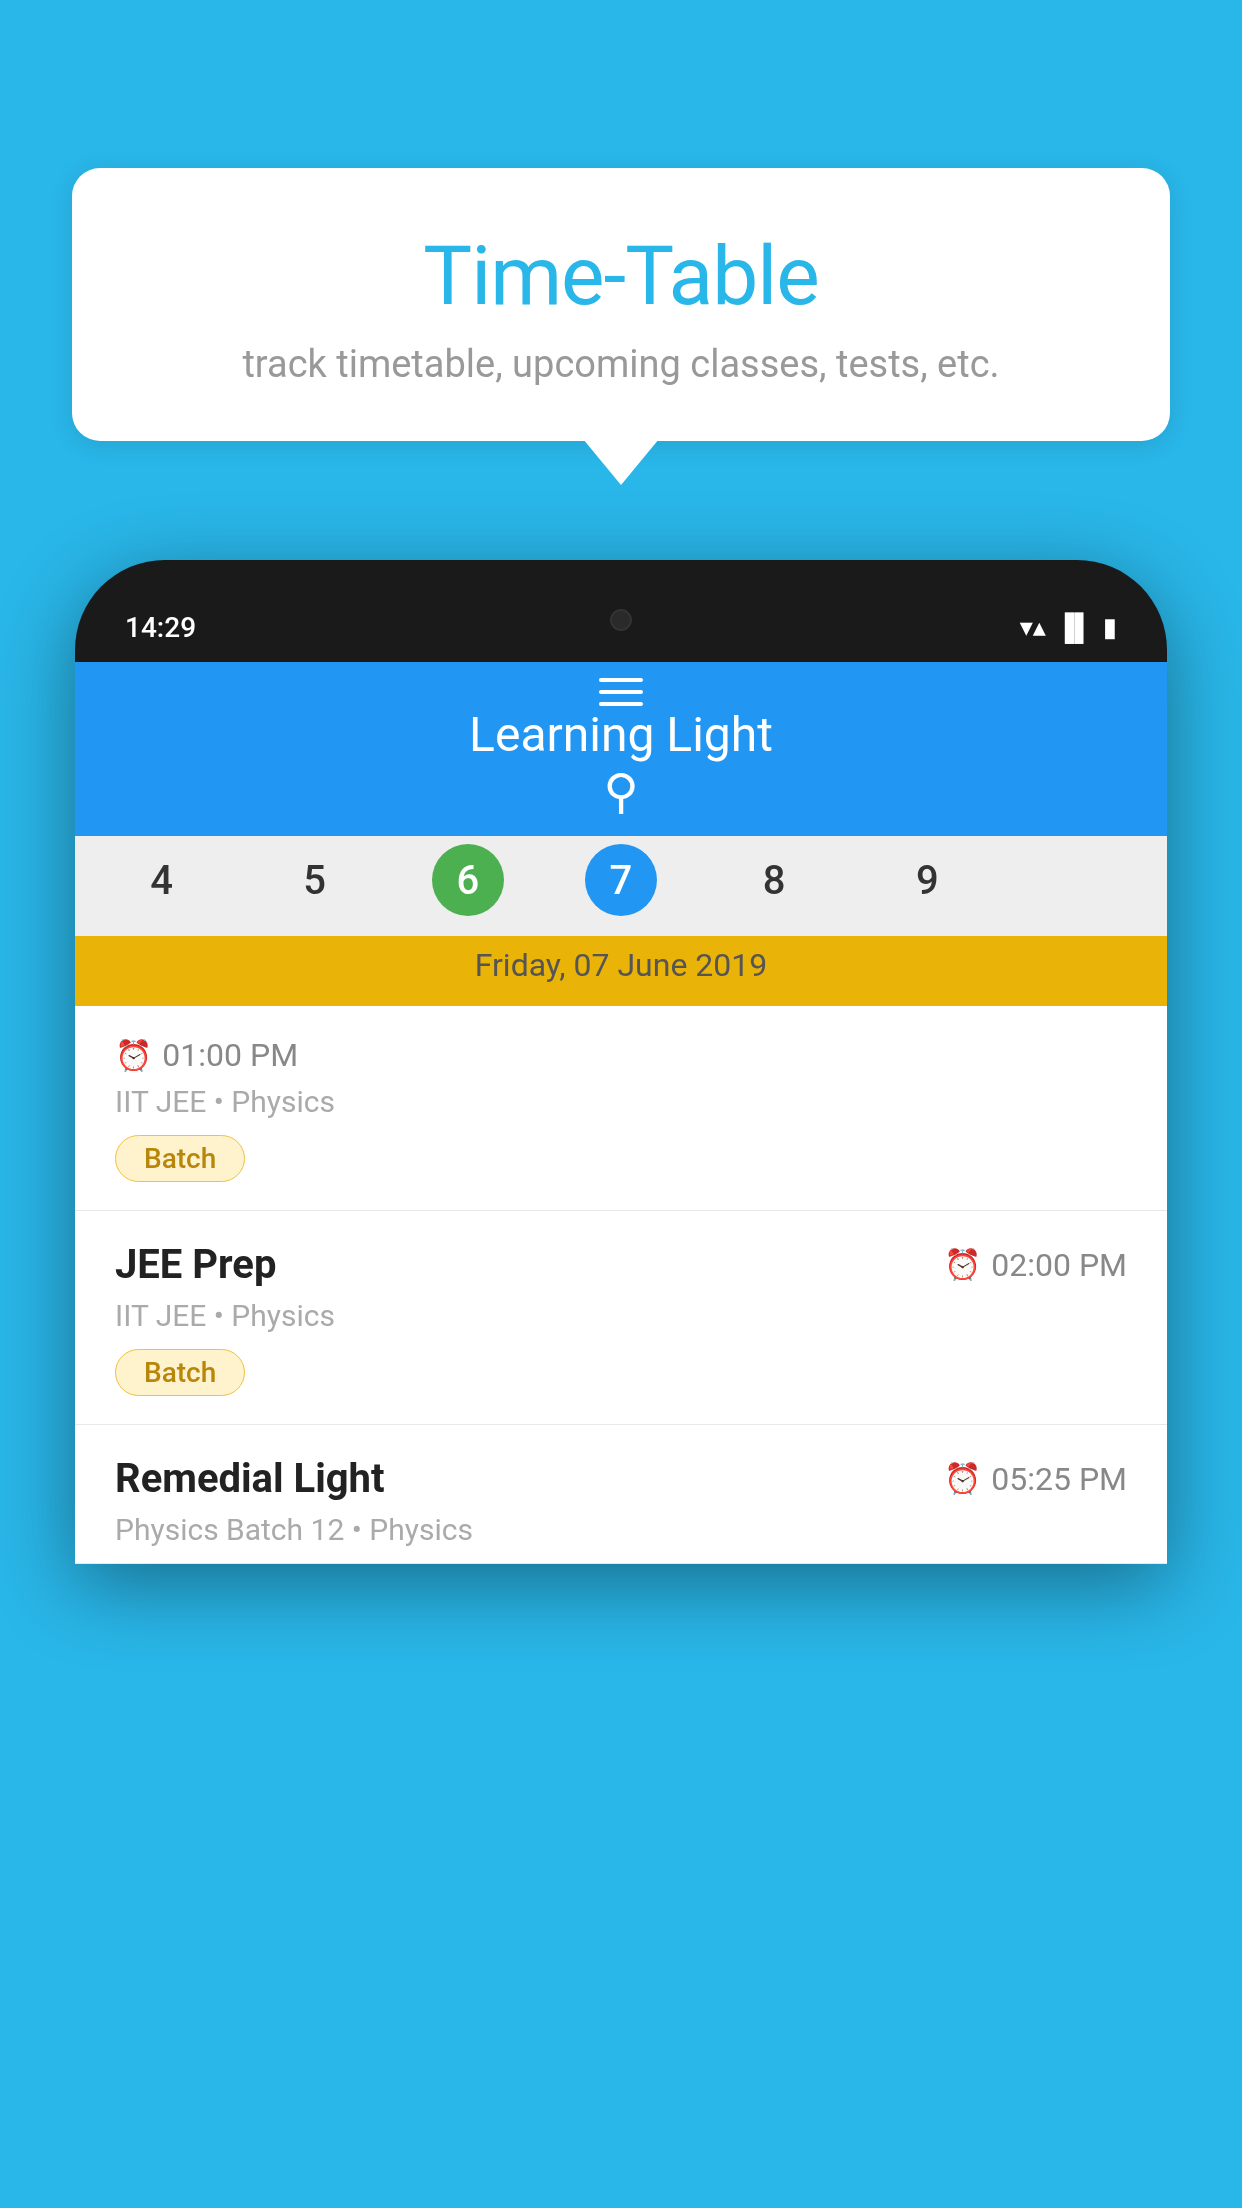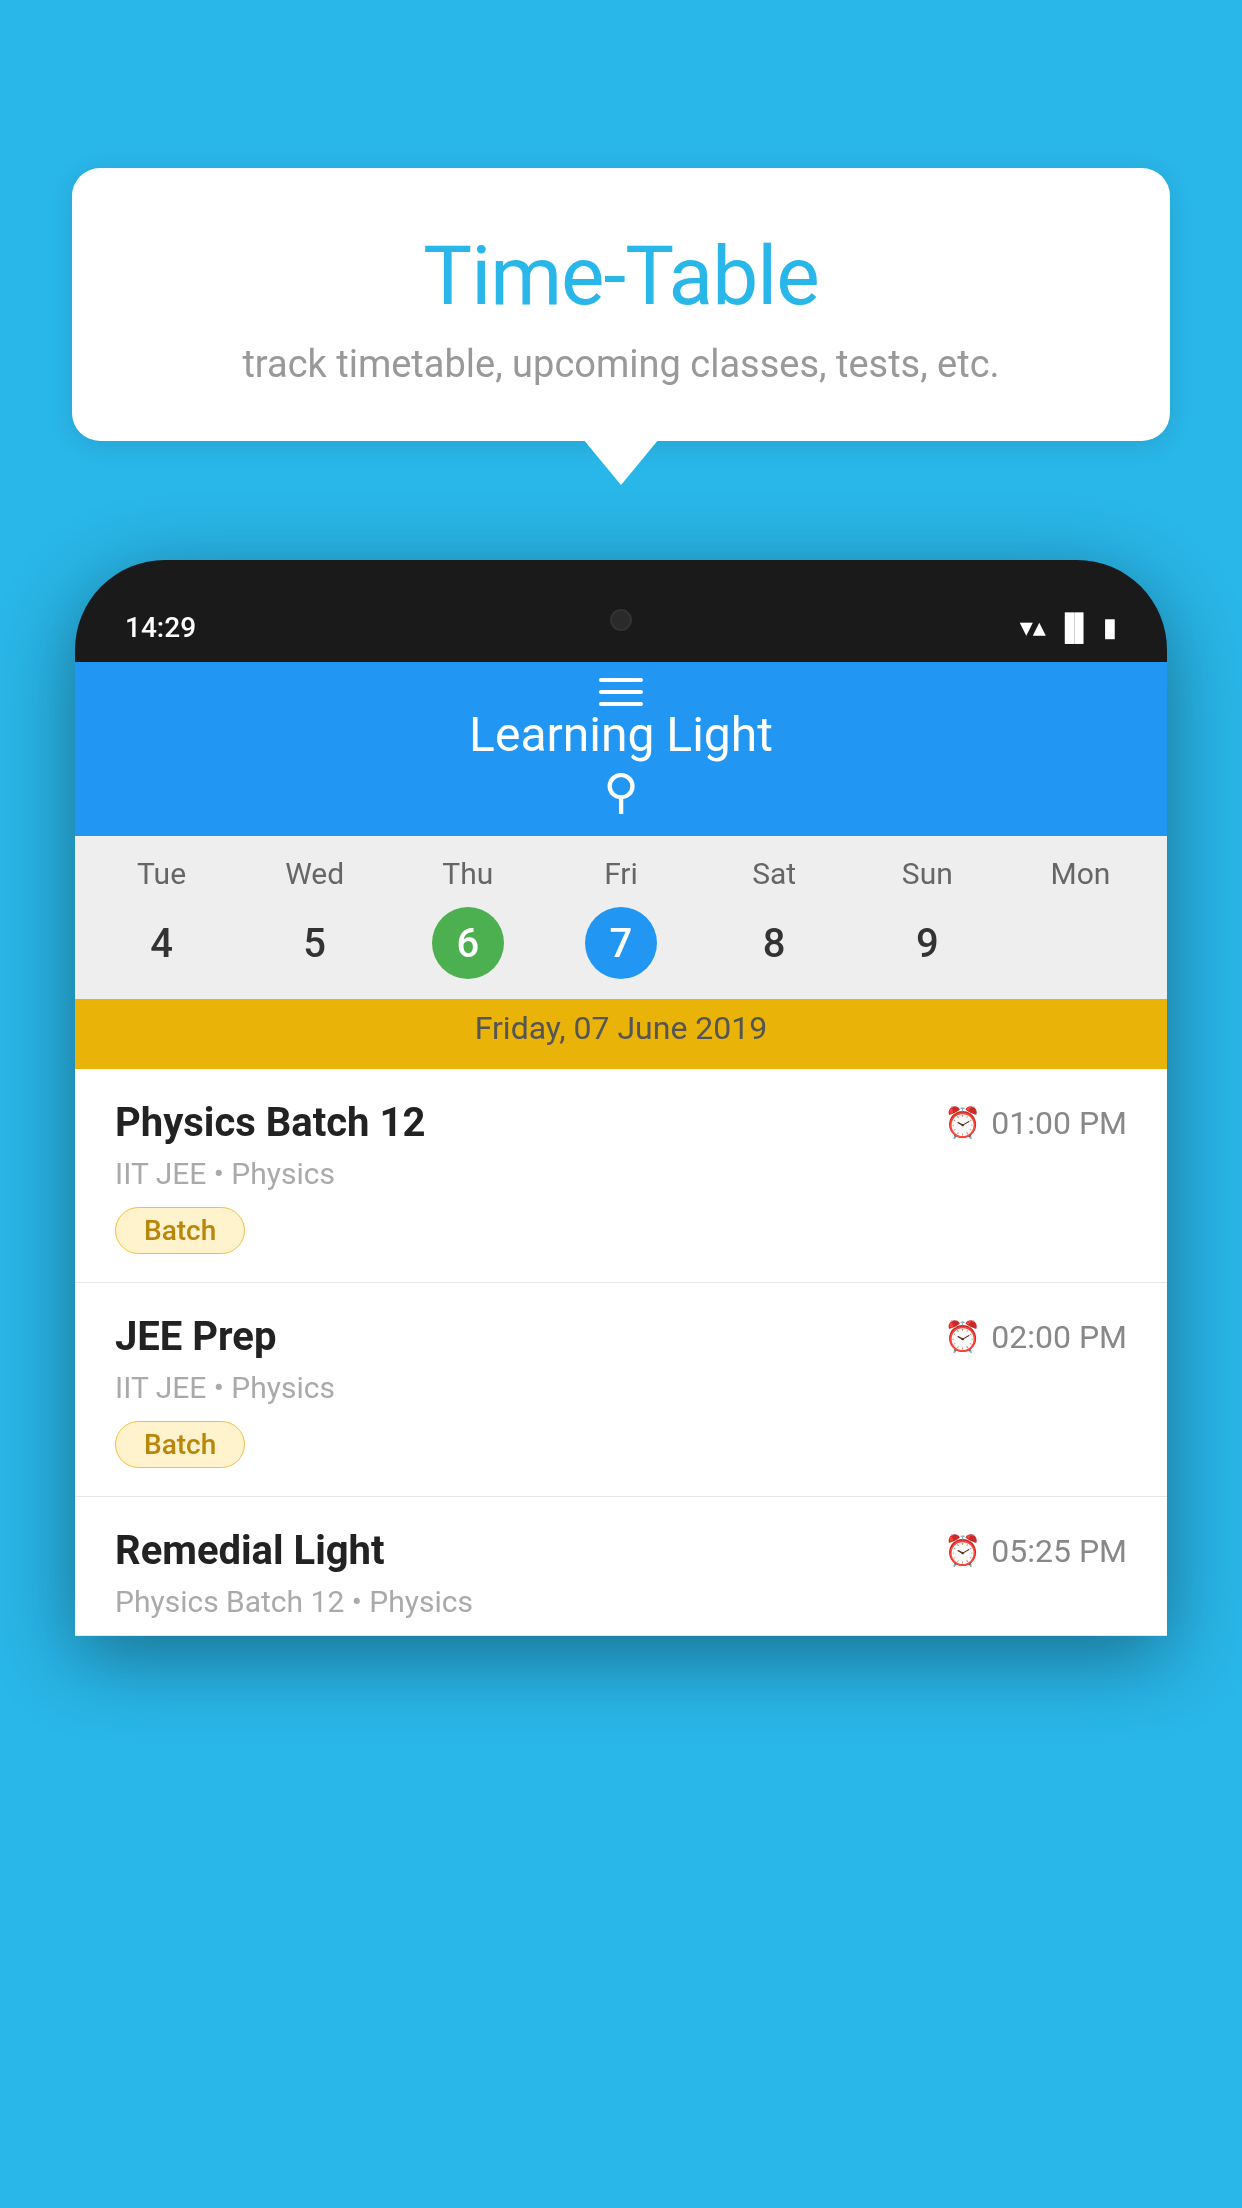--- a/index.html
+++ b/index.html
@@ -304,29 +304,20 @@
         <div class="hamburger-icon">
           <span></span>
             <span></span>
             <span></span>
         </div>
         <div class="app-title">Learning Light</div>
         <div class="search-icon">⚲</div>
       </div>
 
       <div class="calendar-section">
-        <div class="week-days-header">
-          <div class="day-name">Tue</div>
-          <div class="day-name">Wed</div>
-          <div class="day-name">Thu</div>
-          <div class="day-name">Fri</div>
-          <div class="day-name">Sat</div>
-          <div class="day-name">Sun</div>
-          <div class="day-name">Mon</div>
-        </div>
         <div class="week-dates">
           <div class="date-cell">
             <div class="date-num">4</div>
           </div>
           <div class="date-cell">
             <div class="date-num">5</div>
           </div>
           <div class="date-cell">
             <div class="date-num today">6</div>
           </div>
@@ -340,21 +331,20 @@
             <div class="date-num">9</div>
           </div>
         </div>
         <div class="selected-date-label">Friday, 07 June 2019</div>
       </div>
 
       <div class="schedule-list">
 
         <div class="schedule-item">
           <div class="schedule-item-header">
-            <div class="schedule-title">Physics Batch 12</div>
             <div class="schedule-time">
               <span class="clock-icon">⏰</span>
               <span>01:00 PM</span>
             </div>
           </div>
           <div class="schedule-meta">IIT JEE • Physics</div>
           <div class="batch-badge">Batch</div>
         </div>
 
         <div class="schedule-item">

